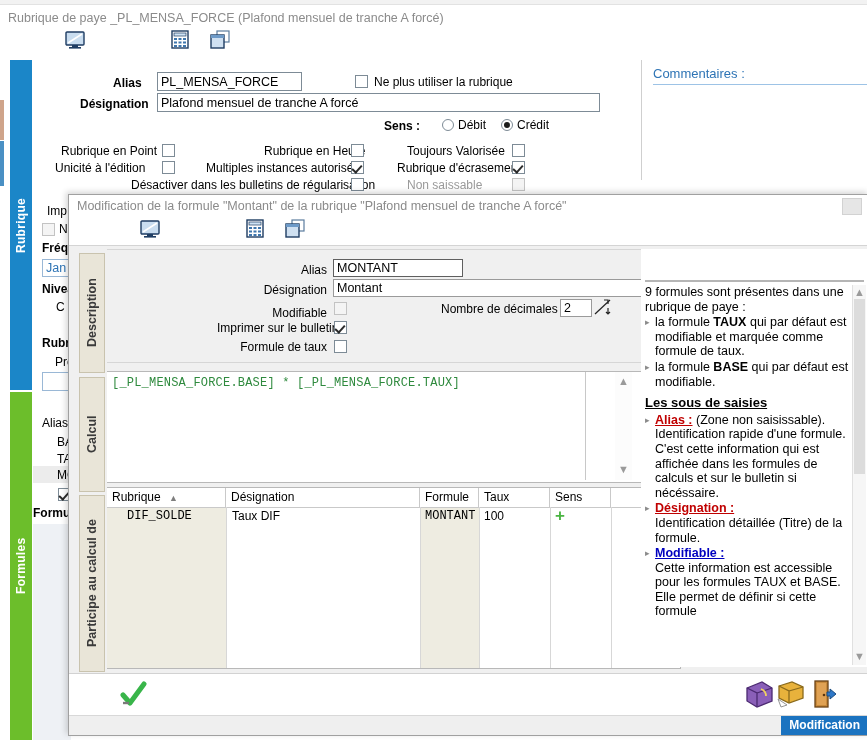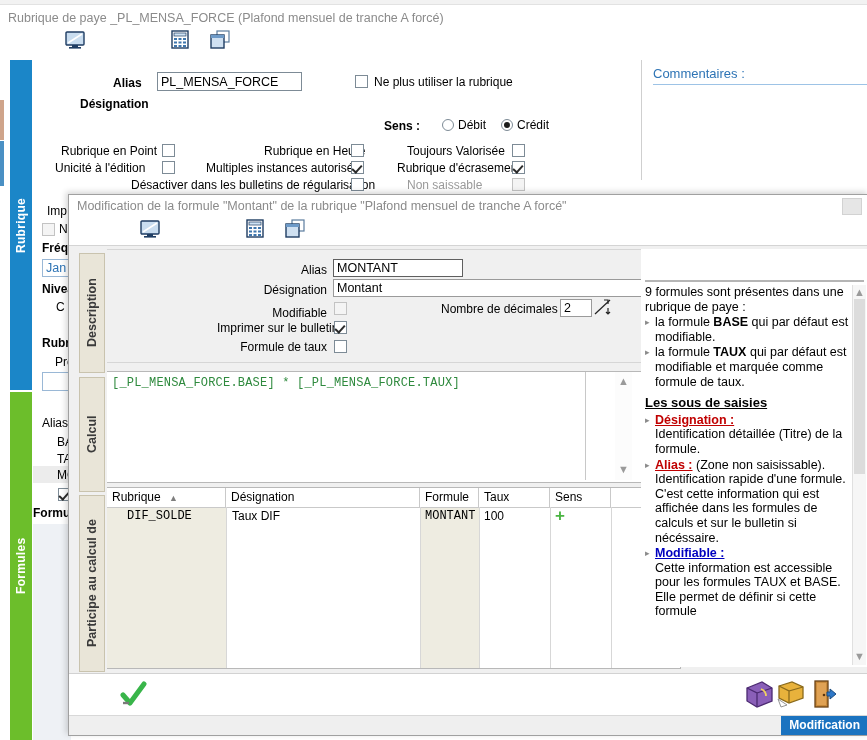--- a/index.html
+++ b/index.html
@@ -171,20 +171,21 @@
     <span>Formules</span>
   </div>
 
   <div id="bg-body">
     <div class="bglabel b" style="left:80px;top:20px;">Alias</div>
     <input class="bginput" style="left: 124px; top: 16px; width: 145px; height: 19px;" value="PL_MENSA_FORCE">
     <div class="cbx" style="left:322px;top:19px;"></div>
     <div class="bglabel" style="left:341px;top:19px;">Ne plus utiliser la rubrique</div>
 
     <div class="bglabel b" style="left:47px;top:41px;">Désignation</div>
+    <input class="bginput" style="left: 124px; top: 37px; width: 443px; height: 19px;" value="Plafond mensuel de tranche A forcé">
 
     <div class="bglabel b" style="left:351px;top:63px;">Sens :</div>
     <div class="radio" style="left:409px;top:63px;"></div>
     <div class="bglabel" style="left:425px;top:62px;">Débit</div>
     <div class="radio on" style="left:468px;top:63px;"></div>
     <div class="bglabel" style="left:484px;top:62px;">Crédit</div>
 
     <div class="bglabel" style="left:28px;top:88px;">Rubrique en Point</div>
     <div class="cbx" style="left:129px;top:88px;"></div>
     <div class="bglabel" style="left:22px;top:105px;">Unicité à l'édition</div>
@@ -395,35 +396,35 @@
       </svg>
   </span>
 
   <div id="assist">
     <div id="assist-rule"></div>
 
     <div id="assist-body">
       <div>9 formules sont présentes dans une rubrique de paye :</div>
 
       <div class="bullet">
+        <span>la formule </span><span class="mono-b">TAUX</span><span> qui par défaut est modifiable et marquée comme formule de taux.</span>
+      </div>
+      <div class="bullet">
         <span>la formule </span><span class="mono-b">BASE</span><span> qui par défaut est modifiable.</span>
       </div>
+
+      <div class="sec-h">Les sous de saisies</div>
+
       <div class="bullet">
-        <span>la formule </span><span class="mono-b">TAUX</span><span> qui par défaut est modifiable et marquée comme formule de taux.</span>
-      </div>
-
-      <div class="sec-h">Les sous de saisies</div>
-
+        <span class="kw-red">Alias :</span>
+        <span>(Zone non saisissable). Identification rapide d'une formule. C'est cette information qui est affichée dans les formules de calculs et sur le bulletin si nécéssaire.</span>
+      </div>
       <div class="bullet">
         <span class="kw-red">Désignation :</span><br>
         <span>Identification détaillée (Titre) de la formule.</span>
-      </div>
-      <div class="bullet">
-        <span class="kw-red">Alias :</span>
-        <span>(Zone non saisissable). Identification rapide d'une formule. C'est cette information qui est affichée dans les formules de calculs et sur le bulletin si nécéssaire.</span>
       </div>
       <div class="bullet">
         <span class="kw-blue">Modifiable :</span><br>
         <span>Cette information est accessible pour les formules TAUX et BASE. Elle permet de définir si cette formule</span>
       </div>
     </div>
 
     <div id="assist-scroll">
       <div class="sarrow" style="top:2px;left:1px;">▲</div>
       <div id="assist-thumb"></div>

